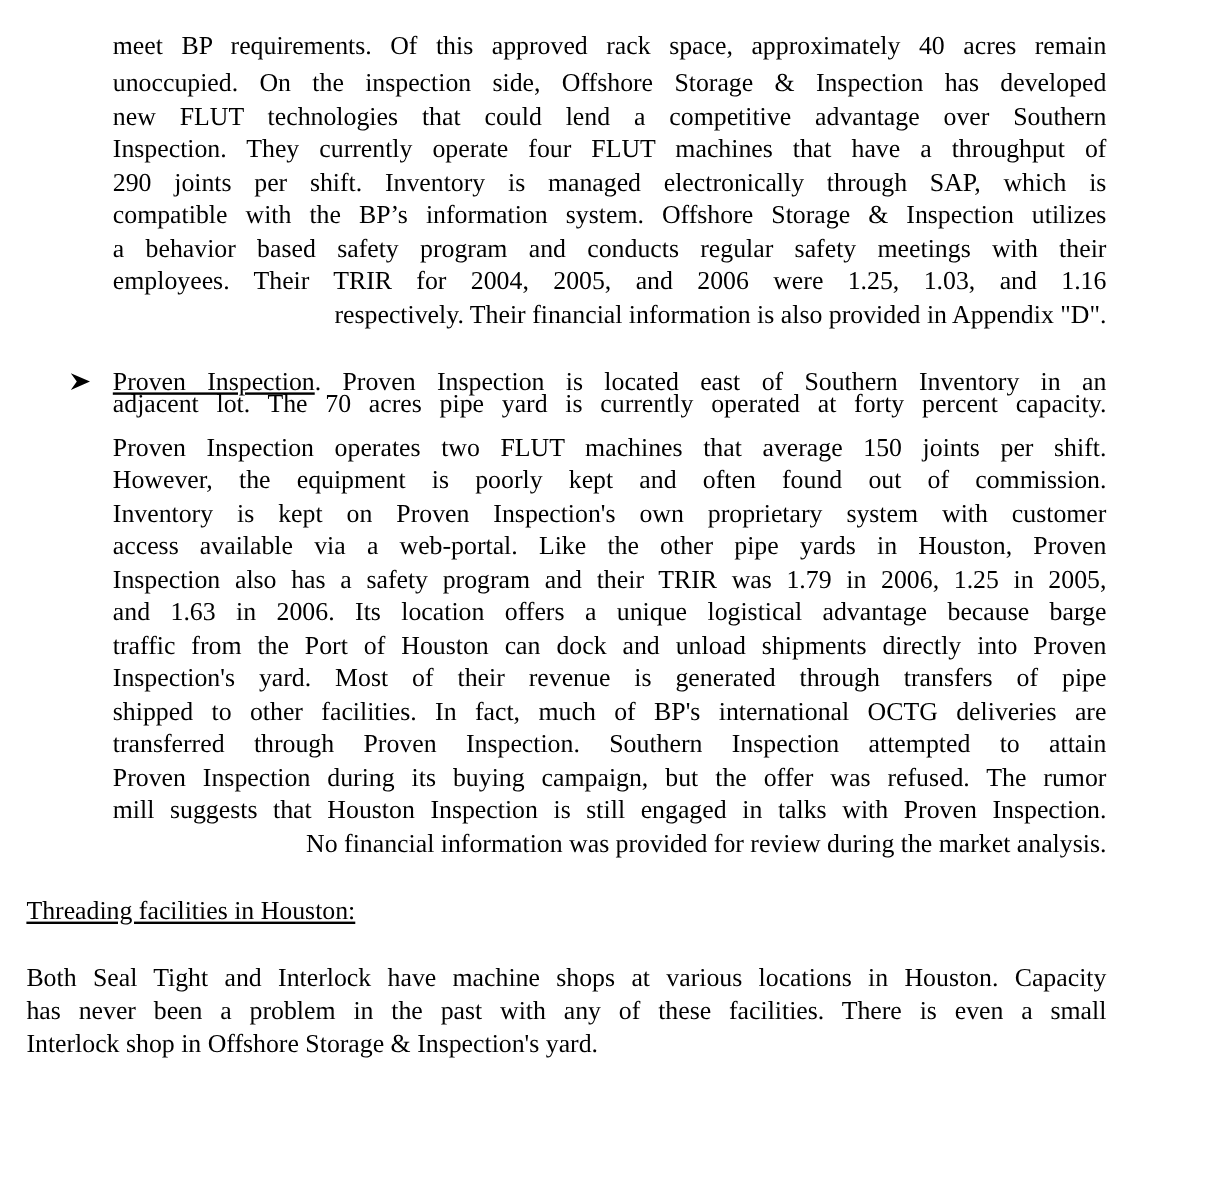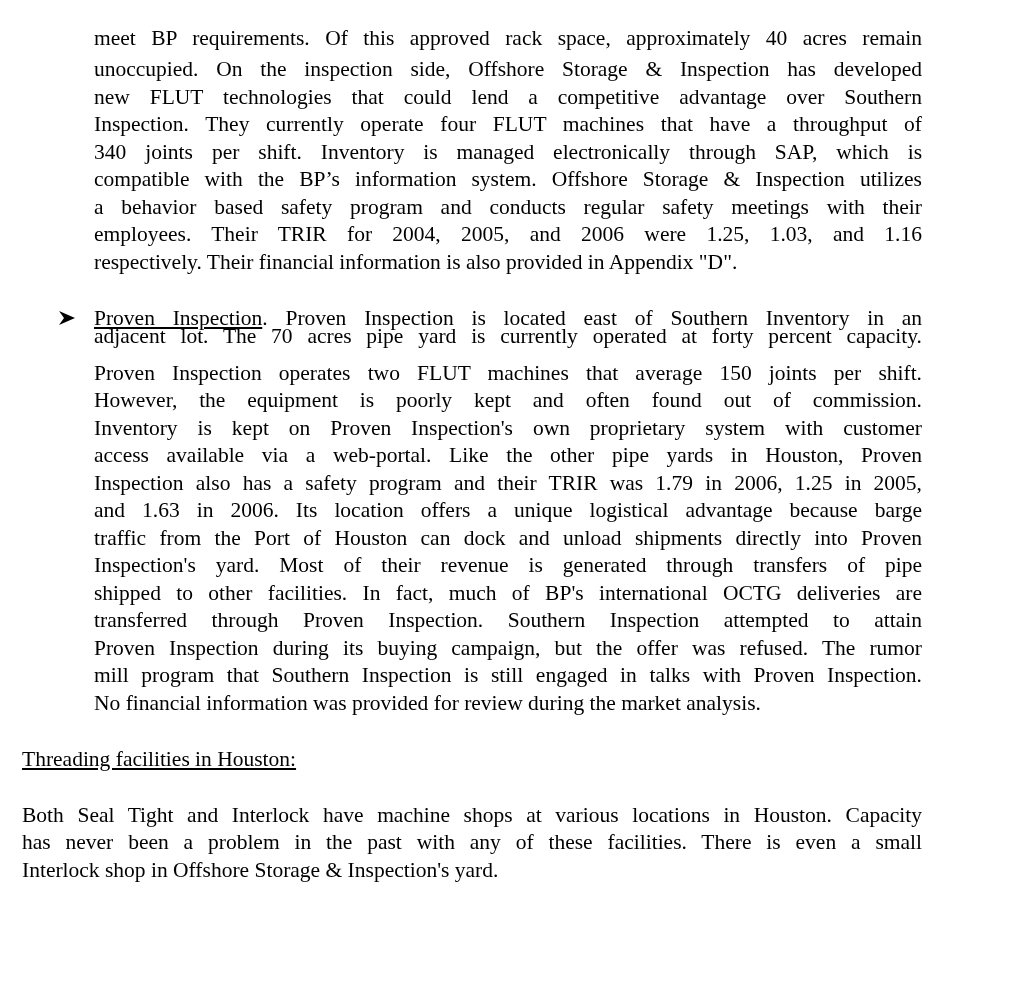--- a/index.html
+++ b/index.html
@@ -19,21 +19,21 @@
     .line {
       position: absolute;
       white-space: nowrap;
       line-height: 28px;
       height: 28px;
     }
     .justify {
       text-align: justify;
       text-align-last: justify;
     }
-    .para1 .line, .para2 .line { left: 94px; width: 828px; }
+    .para1 .line, .para2 .line { left: 94px; width: 828px; text-align: right; }
     .para3 .line { left: 22px; width: 900px; }
     .u { text-decoration: underline; text-underline-offset: 2px; }
     .bullet {
       position: absolute;
       left: 57px;
       top: 304px;
       width: 20px;
       height: 28px;
     }
     .heading {
@@ -49,21 +49,21 @@
 </head>
 <body>
 
 <div>
 
   <div class="para1">
     <div class="line justify" style="top:24px">meet BP requirements.  Of this approved rack space, approximately 40 acres remain</div>
     <div class="line justify" style="top:55px">unoccupied.   On the inspection side, Offshore Storage &amp; Inspection has developed</div>
     <div class="line justify" style="top:83px">new FLUT technologies that could lend a competitive advantage over Southern</div>
     <div class="line justify" style="top:110px">Inspection.  They currently operate four FLUT machines that have a throughput of</div>
-    <div class="line justify" style="top:138px">340 joints per shift.  Inventory is managed electronically through SAP, which is</div>
+    <div class="line justify" style="top:138px">290 joints per shift.  Inventory is managed electronically through SAP, which is</div>
     <div class="line justify" style="top:165px">compatible with the BP’s information system.  Offshore Storage &amp; Inspection utilizes</div>
     <div class="line justify" style="top:193px">a behavior based safety program and conducts regular safety meetings with their</div>
     <div class="line justify" style="top:220px">employees.   Their TRIR for 2004, 2005, and 2006 were 1.25, 1.03, and 1.16</div>
     <div class="line" style="top:248px">respectively.  Their financial information is also provided in Appendix "D".</div>
   </div>
 
   <div class="para2">
     <svg class="bullet" viewBox="0 0 20 28">
       <path d="M2 7 L18 14 L2 21 L7 14 Z" fill="#000"></path>
     </svg>
@@ -73,21 +73,21 @@
     <div class="line justify" style="top:386px">However, the equipment is poorly kept and often found out of commission.</div>
     <div class="line justify" style="top:414px">Inventory is kept on Proven Inspection's own proprietary system with customer</div>
     <div class="line justify" style="top:441px">access available via a web-portal.  Like the other pipe yards in Houston, Proven</div>
     <div class="line justify" style="top:469px">Inspection also has a safety program and their TRIR was 1.79 in 2006, 1.25 in 2005,</div>
     <div class="line justify" style="top:496px">and 1.63 in 2006.  Its location offers a unique logistical advantage because barge</div>
     <div class="line justify" style="top:524px">traffic from the Port of Houston can dock and unload shipments directly into Proven</div>
     <div class="line justify" style="top:551px">Inspection's yard.  Most of their revenue is generated through transfers of pipe</div>
     <div class="line justify" style="top:579px">shipped to other facilities.  In fact, much of BP's international OCTG deliveries are</div>
     <div class="line justify" style="top:606px">transferred through Proven Inspection.   Southern Inspection attempted to attain</div>
     <div class="line justify" style="top:634px">Proven Inspection during its buying campaign, but the offer was refused.  The rumor</div>
-    <div class="line justify" style="top:661px">mill program that Southern Inspection is still engaged in talks with Proven Inspection.</div>
+    <div class="line justify" style="top:661px">mill suggests that Houston Inspection is still engaged in talks with Proven Inspection.</div>
     <div class="line" style="top:689px">No financial information was provided for review during the market analysis.</div>
   </div>
 
   <div class="heading">Threading facilities in Houston:</div>
 
   <div class="para3">
     <div class="line justify" style="top:801px">Both Seal Tight and Interlock have machine shops at various locations in Houston.  Capacity</div>
     <div class="line justify" style="top:828px">has never been a problem in the past with any of these facilities.  There is even a small</div>
     <div class="line" style="top:856px">Interlock shop in Offshore Storage &amp; Inspection's yard.</div>
   </div>

